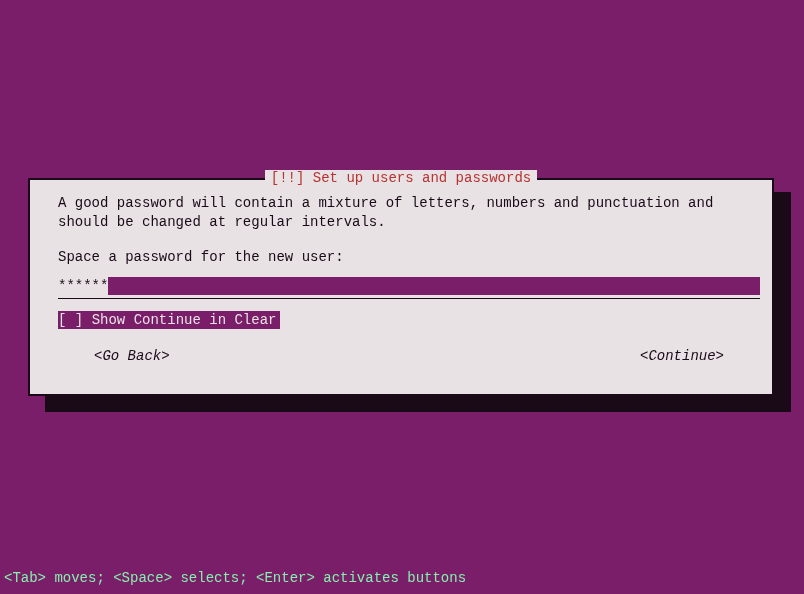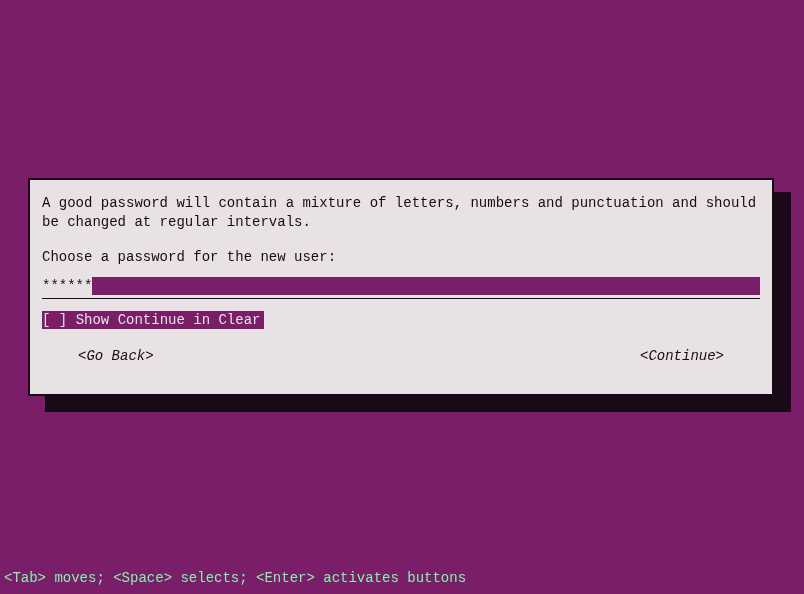--- a/index.html
+++ b/index.html
@@ -40,21 +40,21 @@
       width: 100%;
       text-align: center;
     }
     .dialog-title {
       background: #e8e2e4;
       padding: 0 6px;
       color: #b83232;
       font-weight: normal;
     }
     .dialog-content {
-      padding: 14px 12px 10px 12px;
+      padding: 14px 12px 10px 28px;
       color: #1a0a18;
       line-height: 1.35;
     }
     .instruction {
       margin-bottom: 16px;
     }
     .prompt {
       margin-bottom: 10px;
     }
     .input-row {
@@ -102,23 +102,26 @@
       color: #86efac;
       white-space: pre;
     }
   </style>
 </head>
 <body>
 
 <div class="dialog-shadow"></div>
 
 <div class="dialog">
+  <div class="dialog-title-row">
+    <span class="dialog-title">[!!] Set up users and passwords</span>
+  </div>
   <div class="dialog-content">
     <div class="instruction">A good password will contain a mixture of letters, numbers and punctuation and should be changed at regular intervals.</div>
-    <div class="prompt">Choose a password for the new user:</div>
+    <div class="prompt">Space a password for the new user:</div>
     <div class="input-row">
       <span class="input-value">******</span>
     </div>
     <div class="underline-row"></div>
     <div class="checkbox-row">
       <span class="checkbox-box">[ ]</span>
       <span>Show Continue in Clear</span>
     </div>
     <div class="button-row">
       <span class="btn">&lt;Go Back&gt;</span>

